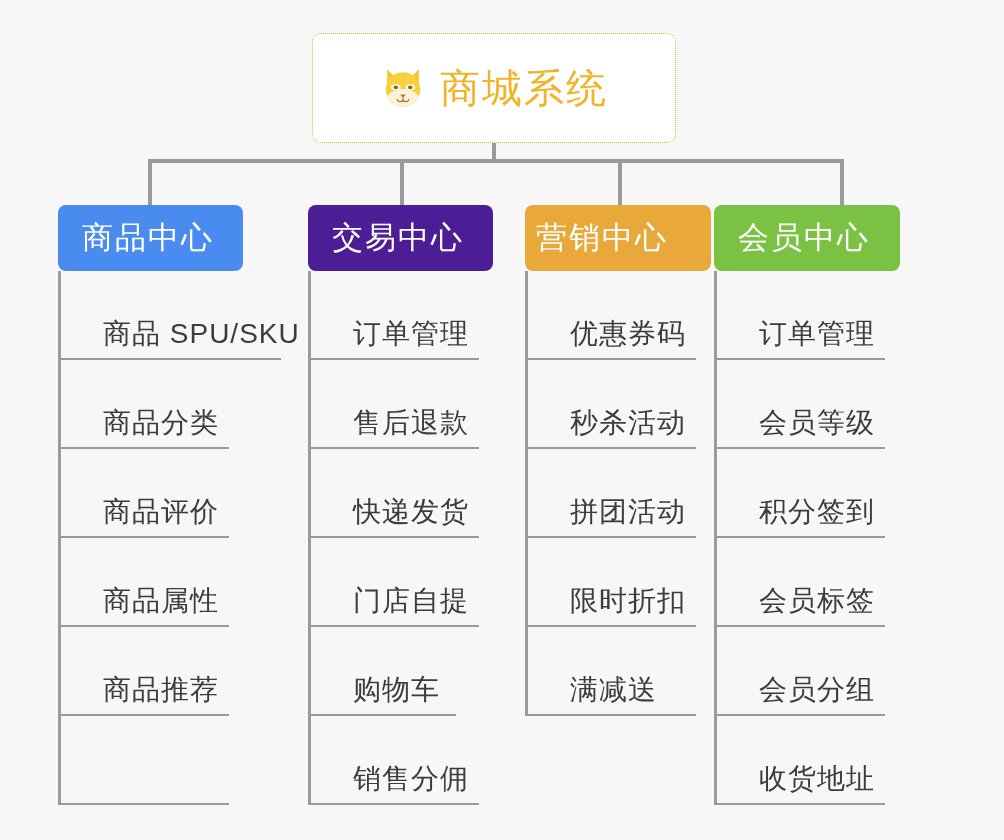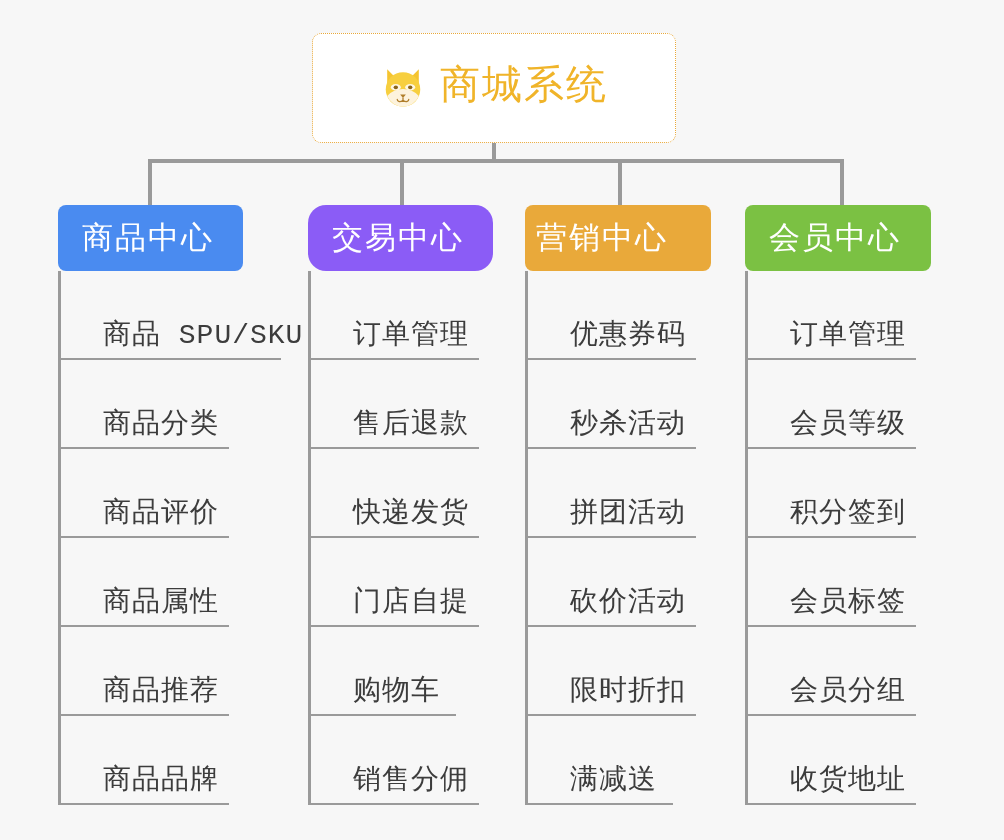--- a/index.html
+++ b/index.html
@@ -12,21 +12,20 @@
     height: 840px;
     background: #f7f7f7;
     font-family: "Liberation Sans", "DejaVu Sans", sans-serif;
     overflow: hidden;
   }
 
   #mindmap {
     position: relative;
     width: 1004px;
     height: 840px;
-    font-family: Liberation Mono, monospace;
   }
 
   
   .root-node {
     position: absolute;
     left: 312px;
     top: 33px;
     width: 364px;
     height: 110px;
     box-sizing: border-box;
@@ -80,36 +79,36 @@
   .drop-4 { left: 840px; }
 
   
   .column {
     position: absolute;
     top: 205px;
   }
   .col-1 { left: 58px;  }
   .col-2 { left: 308px; }
   .col-3 { left: 525px; }
-  .col-4 { left: 745px; }
+  .col-4 { left: 714px; }
 
   .cat-header {
     height: 66px;
     border-radius: 8px;
     display: flex;
     align-items: center;
     color: #ffffff;
     font-size: 31px;
     letter-spacing: 2px;
     white-space: nowrap;
     box-sizing: border-box;
     padding: 0 24px;
   }
   .col-1 .cat-header { width: 185px; background: #4a8bf0; }
-  .col-2 .cat-header { width: 185px; background: #8b5cf6; border-radius: 18px; }
+  .col-2 .cat-header { width: 185px; background: #4c1d95; }
   .col-3 .cat-header { width: 186px; background: #e9a93a; padding-left: 11px; }
   .col-4 .cat-header { width: 186px; background: #7bc143; }
 
   
   .leaf-list {
     position: relative;
     margin-top: 0;
     padding-left: 14px;
     border-left: 3px solid #9a9a9a;
     box-sizing: border-box;
@@ -200,21 +199,20 @@
       <div class="leaf-item">
         <span class="leaf-underline"></span>
         <span class="leaf-label">商品属性</span>
       </div>
       <div class="leaf-item">
         <span class="leaf-underline"></span>
         <span class="leaf-label">商品推荐</span>
       </div>
       <div class="leaf-item">
         <span class="leaf-underline"></span>
-        <span class="leaf-label">商品品牌</span>
       </div>
     </div>
   </div>
 
   <div class="column col-2">
     <div class="cat-header">
       <span>交易中心</span>
     </div>
     <div class="leaf-list">
       <div class="leaf-item">
@@ -256,24 +254,20 @@
       <div class="leaf-item">
         <span class="leaf-underline"></span>
         <span class="leaf-label">秒杀活动</span>
       </div>
       <div class="leaf-item">
         <span class="leaf-underline"></span>
         <span class="leaf-label">拼团活动</span>
       </div>
       <div class="leaf-item">
         <span class="leaf-underline"></span>
-        <span class="leaf-label">砍价活动</span>
-      </div>
-      <div class="leaf-item">
-        <span class="leaf-underline"></span>
         <span class="leaf-label">限时折扣</span>
       </div>
       <div class="leaf-item">
         <span class="leaf-underline"></span>
         <span class="leaf-label">满减送</span>
       </div>
     </div>
   </div>
 
   <div class="column col-4">

